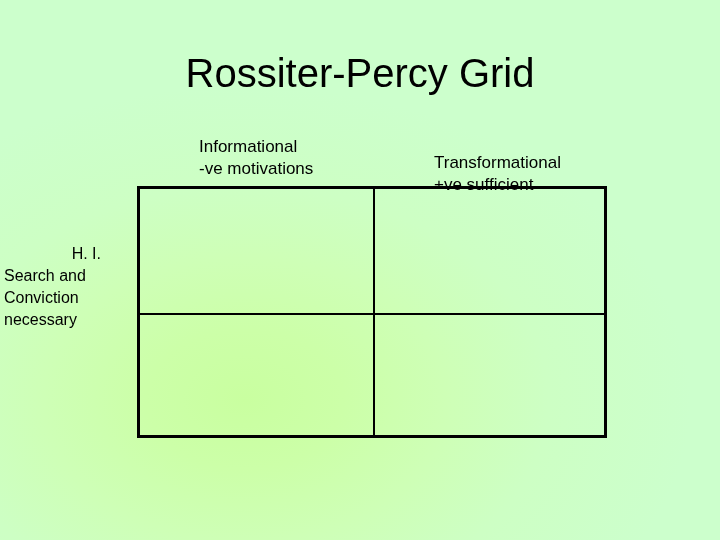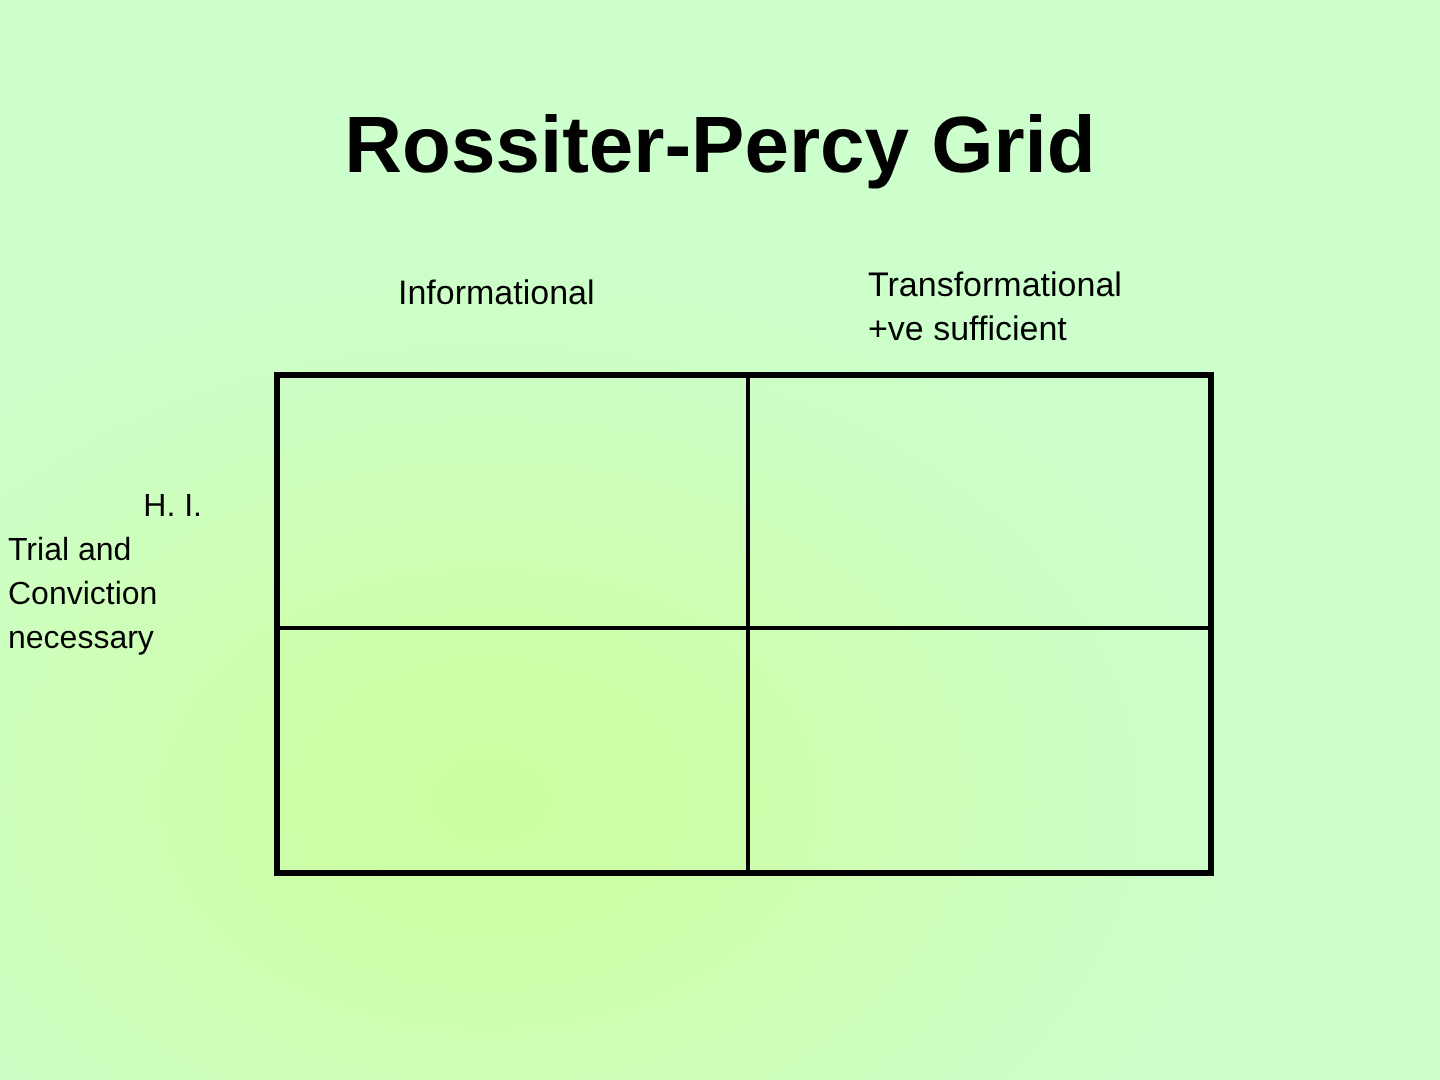--- a/index.html
+++ b/index.html
@@ -32,34 +32,34 @@
 
   
   #slide-title {
     position: absolute;
     left: 0;
     top: 50px;
     width: 720px;
     text-align: center;
     font-size: 40px;
     line-height: 46px;
-    font-weight: bold;
+    font-weight: normal;
     letter-spacing: 0px;
     white-space: nowrap;
   }
 
   
   .col-header {
     position: absolute;
     font-size: 17px;
     line-height: 22px;
     white-space: nowrap;
   }
   #col-header-informational { left: 199px; top: 136px; }
-  #col-header-transformational { left: 434px; top: 132px; }
+  #col-header-transformational { left: 434px; top: 152px; }
   .col-header-line { display: block; }
 
   
   .row-label-block {
     position: absolute;
     font-size: 16px;
     line-height: 22px;
   }
   #row-label-high {
     left: 4px;
@@ -108,31 +108,32 @@
 </style>
 </head>
 <body>
 
 <div id="slide">
 
   <div id="slide-title">Rossiter-Percy Grid</div>
 
   <div class="col-header" id="col-header-informational">
     <span class="col-header-line">Informational</span>
+    <span class="col-header-line">-ve motivations</span>
   </div>
 
   <div class="col-header" id="col-header-transformational">
     <span class="col-header-line">Transformational</span>
     <span class="col-header-line">+ve sufficient</span>
   </div>
 
   <div class="row-label-block" id="row-label-high">
     <span class="row-code">H. I.</span>
     <span class="row-desc-group">
-      <span class="row-desc">Trial and</span>
+      <span class="row-desc">Search and</span>
       <span class="row-desc">Conviction</span>
       <span class="row-desc">necessary</span>
     </span>
   </div>
 
   <div class="row-label-block" id="row-label-low">
     <span class="row-desc-group">
     </span>
   </div>
 

